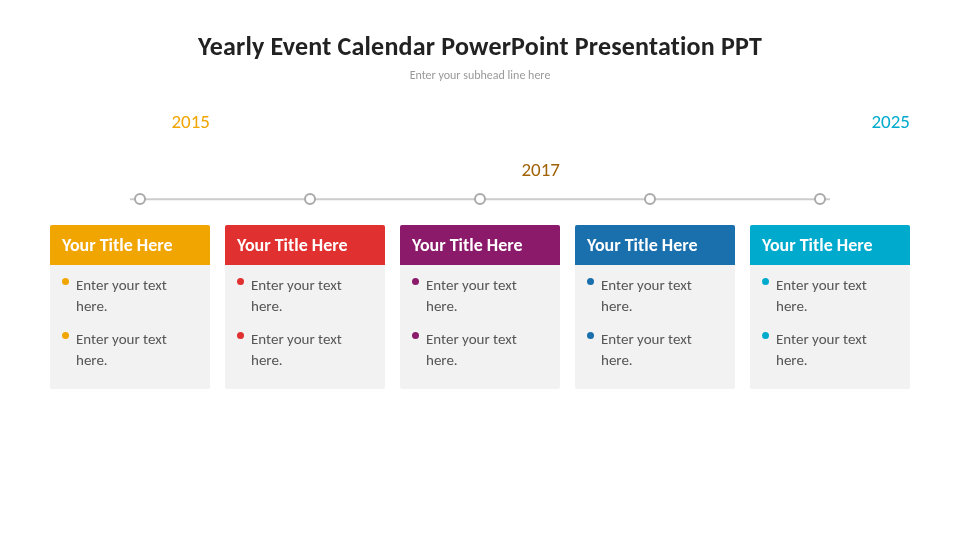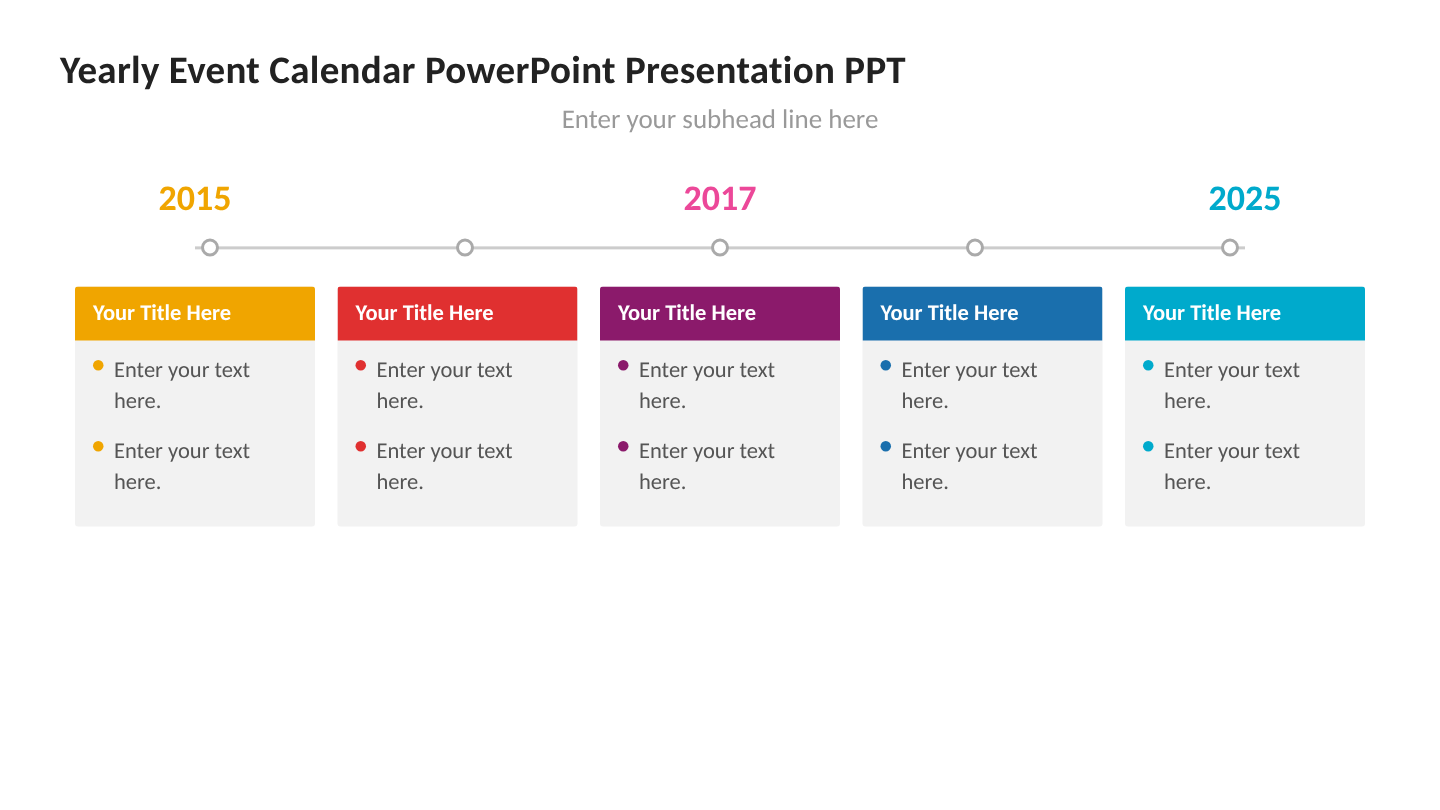--- a/index.html
+++ b/index.html
@@ -10,46 +10,47 @@
       font-family: 'Calibri', 'Segoe UI', Arial, sans-serif;
       overflow: hidden;
     }
     .slide {
       width: 960px;
       height: 540px;
       position: relative;
       padding: 30px 40px 20px 40px;
     }
     .main-title {
+      text-align: center;
       font-size: 26px;
       font-weight: 700;
       color: #222222;
       margin-bottom: 6px;
       letter-spacing: 0.2px;
     }
     .subhead {
       text-align: center;
-      font-size: 18px;
+      font-size: 12px;
       color: #999999;
       margin-bottom: 28px;
     }
     .timeline-section {
       position: relative;
       width: 100%;
     }
     .year-labels {
       display: flex;
       justify-content: space-between;
       padding: 0 10px;
       margin-bottom: 8px;
     }
     .year-label {
-      font-size: 24px;
-      font-weight: 700;
-      text-align: center;
+      font-size: 19px;
+      font-weight: 400;
+      text-align: right;
       width: 160px;
     }
     .timeline-line {
       position: relative;
       height: 20px;
       display: flex;
       align-items: center;
       padding: 0 10px;
       margin-bottom: 16px;
     }
@@ -91,21 +92,21 @@
     .card {
       width: 160px;
       background: #f2f2f2;
       border-radius: 2px;
       overflow: hidden;
       flex-shrink: 0;
     }
     .card-header {
       padding: 9px 12px;
       color: #ffffff;
-      font-size: 15px;
+      font-size: 18px;
       font-weight: 600;
     }
     .card-body {
       padding: 10px 12px;
     }
     .card-item {
       display: flex;
       align-items: flex-start;
       margin-bottom: 12px;
     }
@@ -130,21 +131,21 @@
 <body>
 
 <div class="slide">
   <h1 class="main-title">Yearly Event Calendar PowerPoint Presentation PPT</h1>
   <p class="subhead">Enter your subhead line here</p>
 
   <div class="timeline-section">
 
     <div class="year-labels">
     <span class="year-label" style="color: rgb(240, 165, 0);">2015</span>
-        <span class="year-label" style="color: #ec4899;">2017</span>
+        <span class="year-label" style="color: #a16207; margin-top: 48px;">2017</span>
         <span class="year-label" style="color: rgb(0, 170, 204);">2025</span>
       </div>
 
     <div class="timeline-line">
       <div class="line"></div>
     <div class="dots-row">
           <div class="dot-wrapper">
             <div class="dot"></div>
           </div>
           <div class="dot-wrapper">

